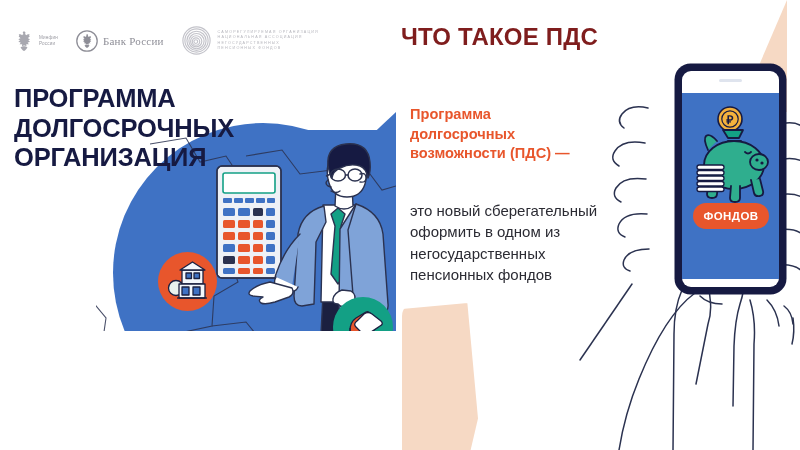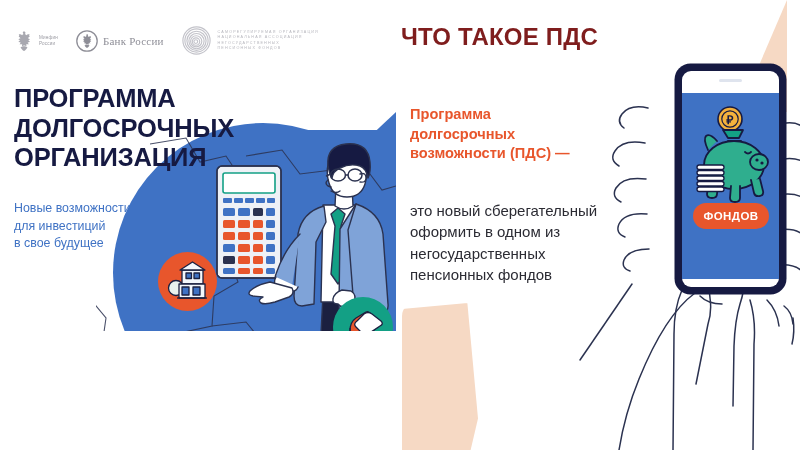--- a/index.html
+++ b/index.html
@@ -278,25 +278,20 @@
 
     <div id="green-quad"></div>
     <div id="hline-left"></div>
 
     <div id="left-title">
       <div>ПРОГРАММА</div>
       <div>ДОЛГОСРОЧНЫХ</div>
       <div>ОРГАНИЗАЦИЯ</div>
     </div>
 
-    <div id="left-sub">
-      <div>Новые возможности</div>
-      <div>для инвестиций</div>
-      <div>в свое будущее</div>
-    </div>
   </div>
 
   <div id="right-panel">
 
     <div id="peach-bar"></div>
     <div id="peach-tri"></div>
 
     <svg id="hands" width="404" height="450" viewBox="0 0 404 450">
       <g fill="none" stroke="#2b3250" stroke-width="1.5" stroke-linecap="round" stroke-linejoin="round">
 

